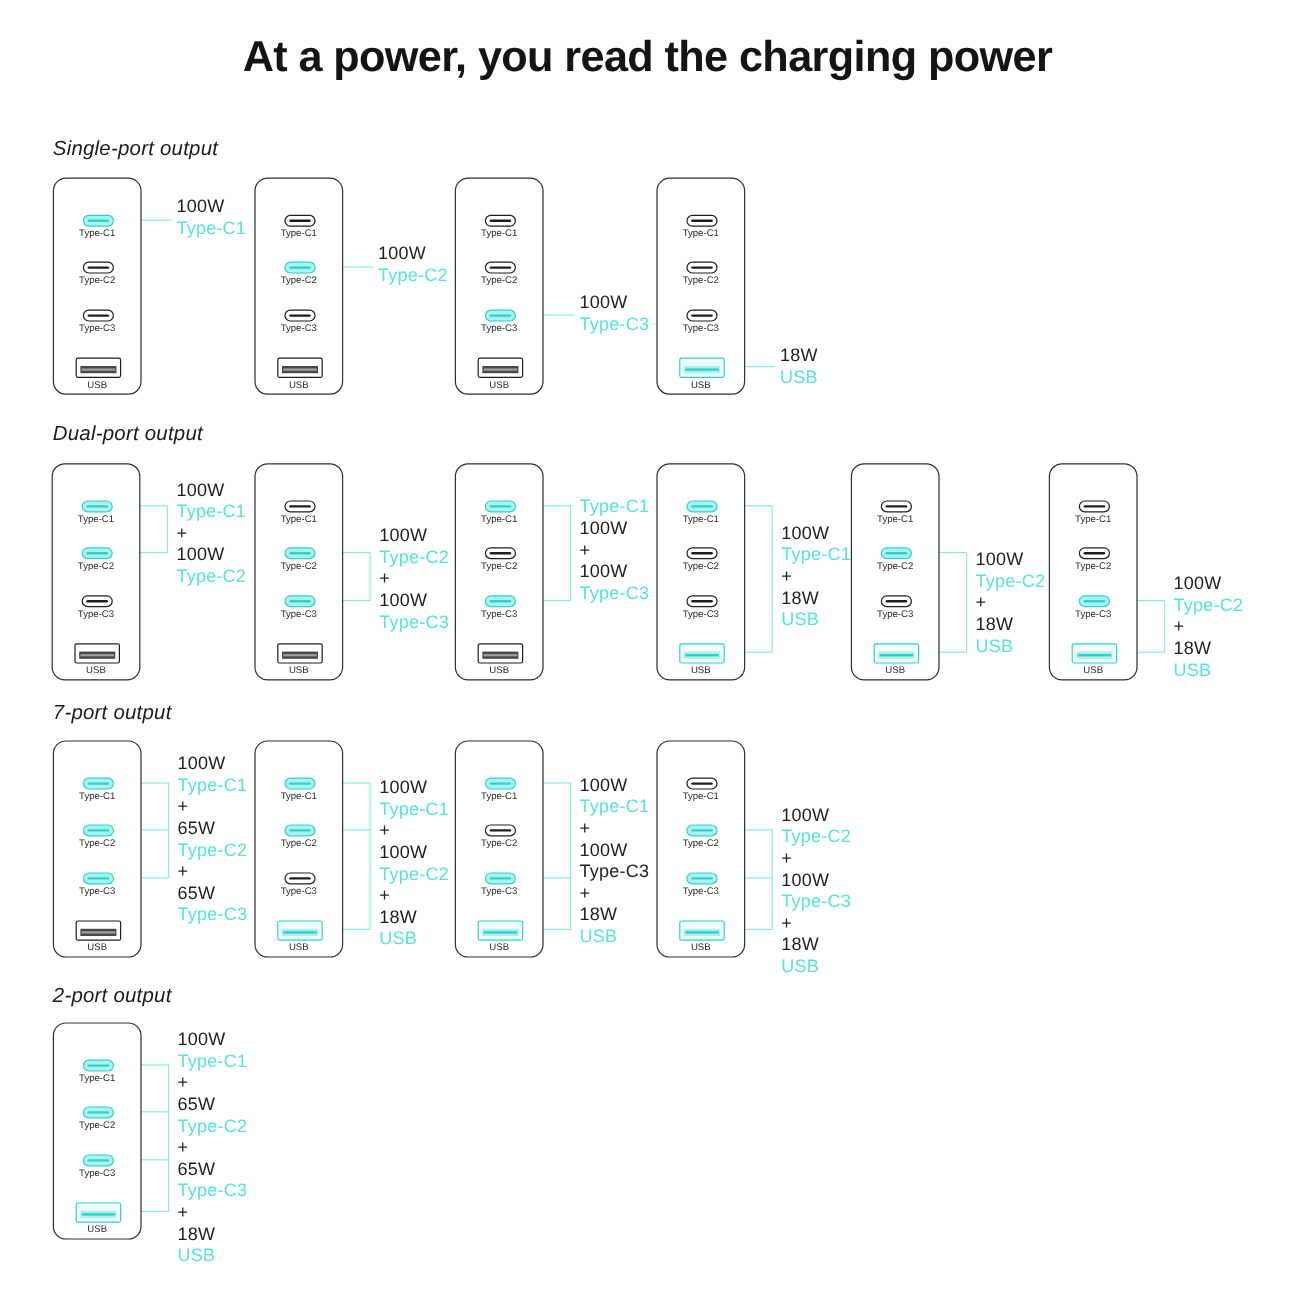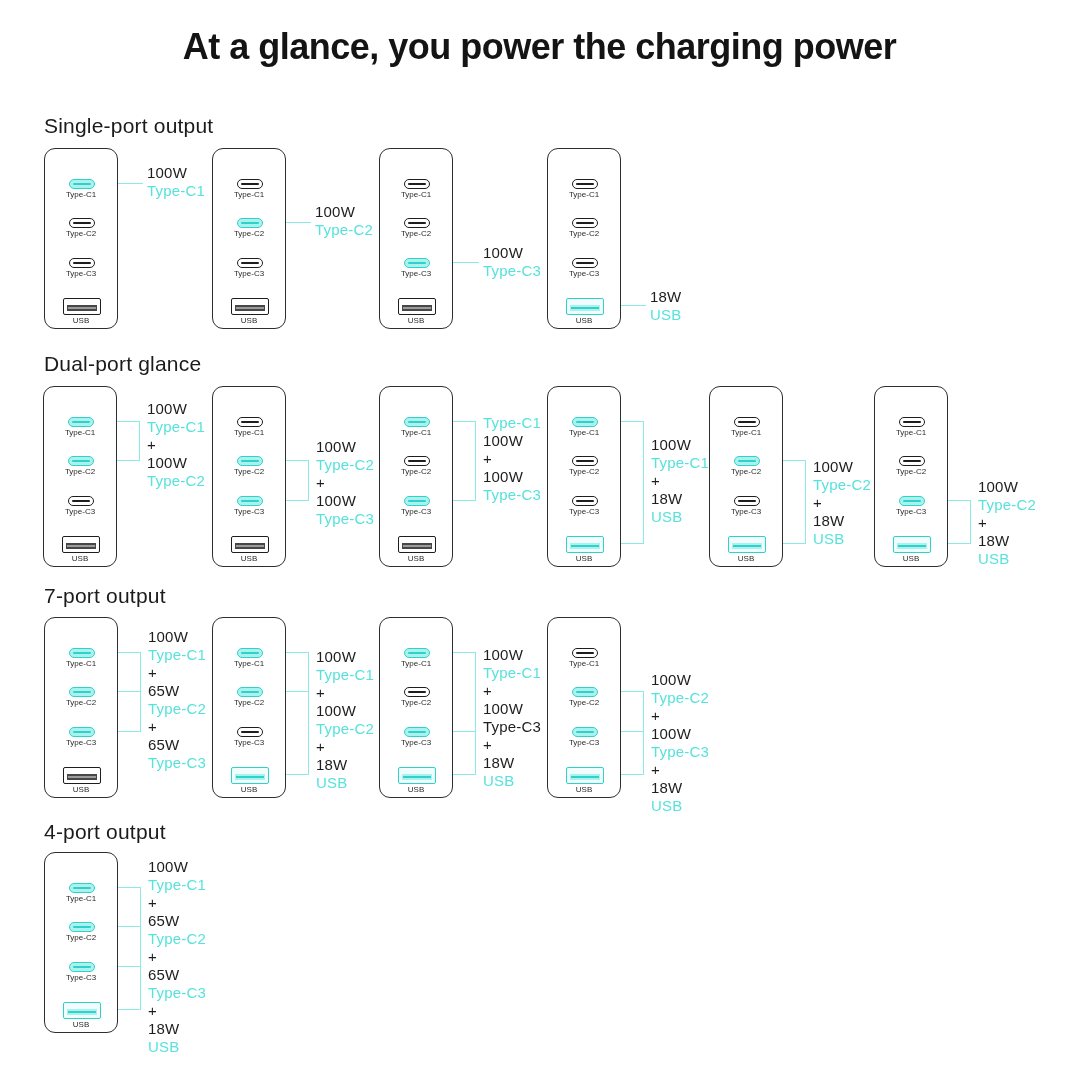--- a/index.html
+++ b/index.html
@@ -5,21 +5,21 @@
   html,body{margin:0;padding:0;background:#fff;}
   #stage{
     position:relative;width:1079px;height:1079px;background:#ffffff;
     font-family:"Liberation Sans", sans-serif;overflow:hidden;
   }
   .title{
     position:absolute;top:26px;left:0;width:100%;text-align:center;
     font-size:36px;font-weight:700;color:#141414;letter-spacing:-0.5px;
   }
   .heading{
-    position:absolute;font-size:21px;color:#1b1b1b;letter-spacing:0.2px;
+    position:absolute;font-size:17px;color:#1b1b1b;letter-spacing:0.2px;font-style:italic;
   }
   .charger{
     position:absolute;width:74px;height:181px;box-sizing:border-box;
     border:1.4px solid var(--charger-outline);border-radius:11px;background:#fff;
   }
   .portc{
     position:absolute;left:24px;width:26px;height:10px;box-sizing:border-box;
     border:1.5px solid var(--dark-text);border-radius:5px;background:#fff;
   }
   .portc::after{
@@ -45,21 +45,21 @@
   .hline{height:1.2px;}
   .vline{width:1.2px;}
   .plabel{position:absolute;font-size:15px;line-height:18px;font-weight:500;letter-spacing:0.2px;white-space:nowrap;}
   .plabel .dark{color:var(--dark-text);}
   .plabel .accent{color:var(--accent-text);}
 </style>
 </head>
 <body>
 
 <div id="stage">
-  <div class="title">At a glance, you power the charging power</div>
+  <div class="title">At a power, you read the charging power</div>
   <div id="diagram">
       <div class="heading" style="left: 44px; top: 114px;">Single-port output</div>
       <div class="hline" style="left: 95px; top: 183px; width: 48px;"></div>
       <div class="charger" style="left: 44px; top: 148px;">
         <div class="portc hi" style="top: 30px;"></div>
         <div class="caption" style="top: 41px;">Type-C1</div>
         <div class="portc" style="top: 69px;"></div>
         <div class="caption" style="top: 80px;">Type-C2</div>
         <div class="portc" style="top: 109px;"></div>
         <div class="caption" style="top: 120px;">Type-C3</div>
@@ -116,21 +116,21 @@
         <div class="caption" style="top: 120px;">Type-C3</div>
         <div class="usb hi" style="top: 148.5px;">
           <div class="bar"></div>
         </div>
         <div class="caption" style="top: 167px;">USB</div>
       </div>
       <div class="plabel" style="left: 650px; top: 288px;">
         <div class="dark">18W</div>
         <div class="accent">USB</div>
       </div>
-      <div class="heading" style="left: 44px; top: 352px;">Dual-port glance</div>
+      <div class="heading" style="left: 44px; top: 352px;">Dual-port output</div>
       <div class="hline" style="left: 94px; top: 421px; width: 45px;"></div>
       <div class="hline" style="left: 94px; top: 460px; width: 45px;"></div>
       <div class="vline" style="left: 139px; top: 421px; height: 40px;"></div>
       <div class="charger" style="left: 43px; top: 386px;">
         <div class="portc hi" style="top: 30px;"></div>
         <div class="caption" style="top: 41px;">Type-C1</div>
         <div class="portc hi" style="top: 69px;"></div>
         <div class="caption" style="top: 80px;">Type-C2</div>
         <div class="portc" style="top: 109px;"></div>
         <div class="caption" style="top: 120px;">Type-C3</div>
@@ -354,21 +354,21 @@
       <div class="plabel" style="left: 651px; top: 671px;">
         <div class="dark">100W</div>
         <div class="accent">Type-C2</div>
         <div class="dark">+</div>
         <div class="dark">100W</div>
         <div class="accent">Type-C3</div>
         <div class="dark">+</div>
         <div class="dark">18W</div>
         <div class="accent">USB</div>
       </div>
-      <div class="heading" style="left: 44px; top: 820px;">4-port output</div>
+      <div class="heading" style="left: 44px; top: 820px;">2-port output</div>
       <div class="hline" style="left: 95px; top: 887px; width: 45px;"></div>
       <div class="hline" style="left: 95px; top: 926px; width: 45px;"></div>
       <div class="hline" style="left: 95px; top: 966px; width: 45px;"></div>
       <div class="hline" style="left: 101px; top: 1009px; width: 39px;"></div>
       <div class="vline" style="left: 140px; top: 887px; height: 123px;"></div>
       <div class="charger" style="left: 44px; top: 852px;">
         <div class="portc hi" style="top: 30px;"></div>
         <div class="caption" style="top: 41px;">Type-C1</div>
         <div class="portc hi" style="top: 69px;"></div>
         <div class="caption" style="top: 80px;">Type-C2</div>

